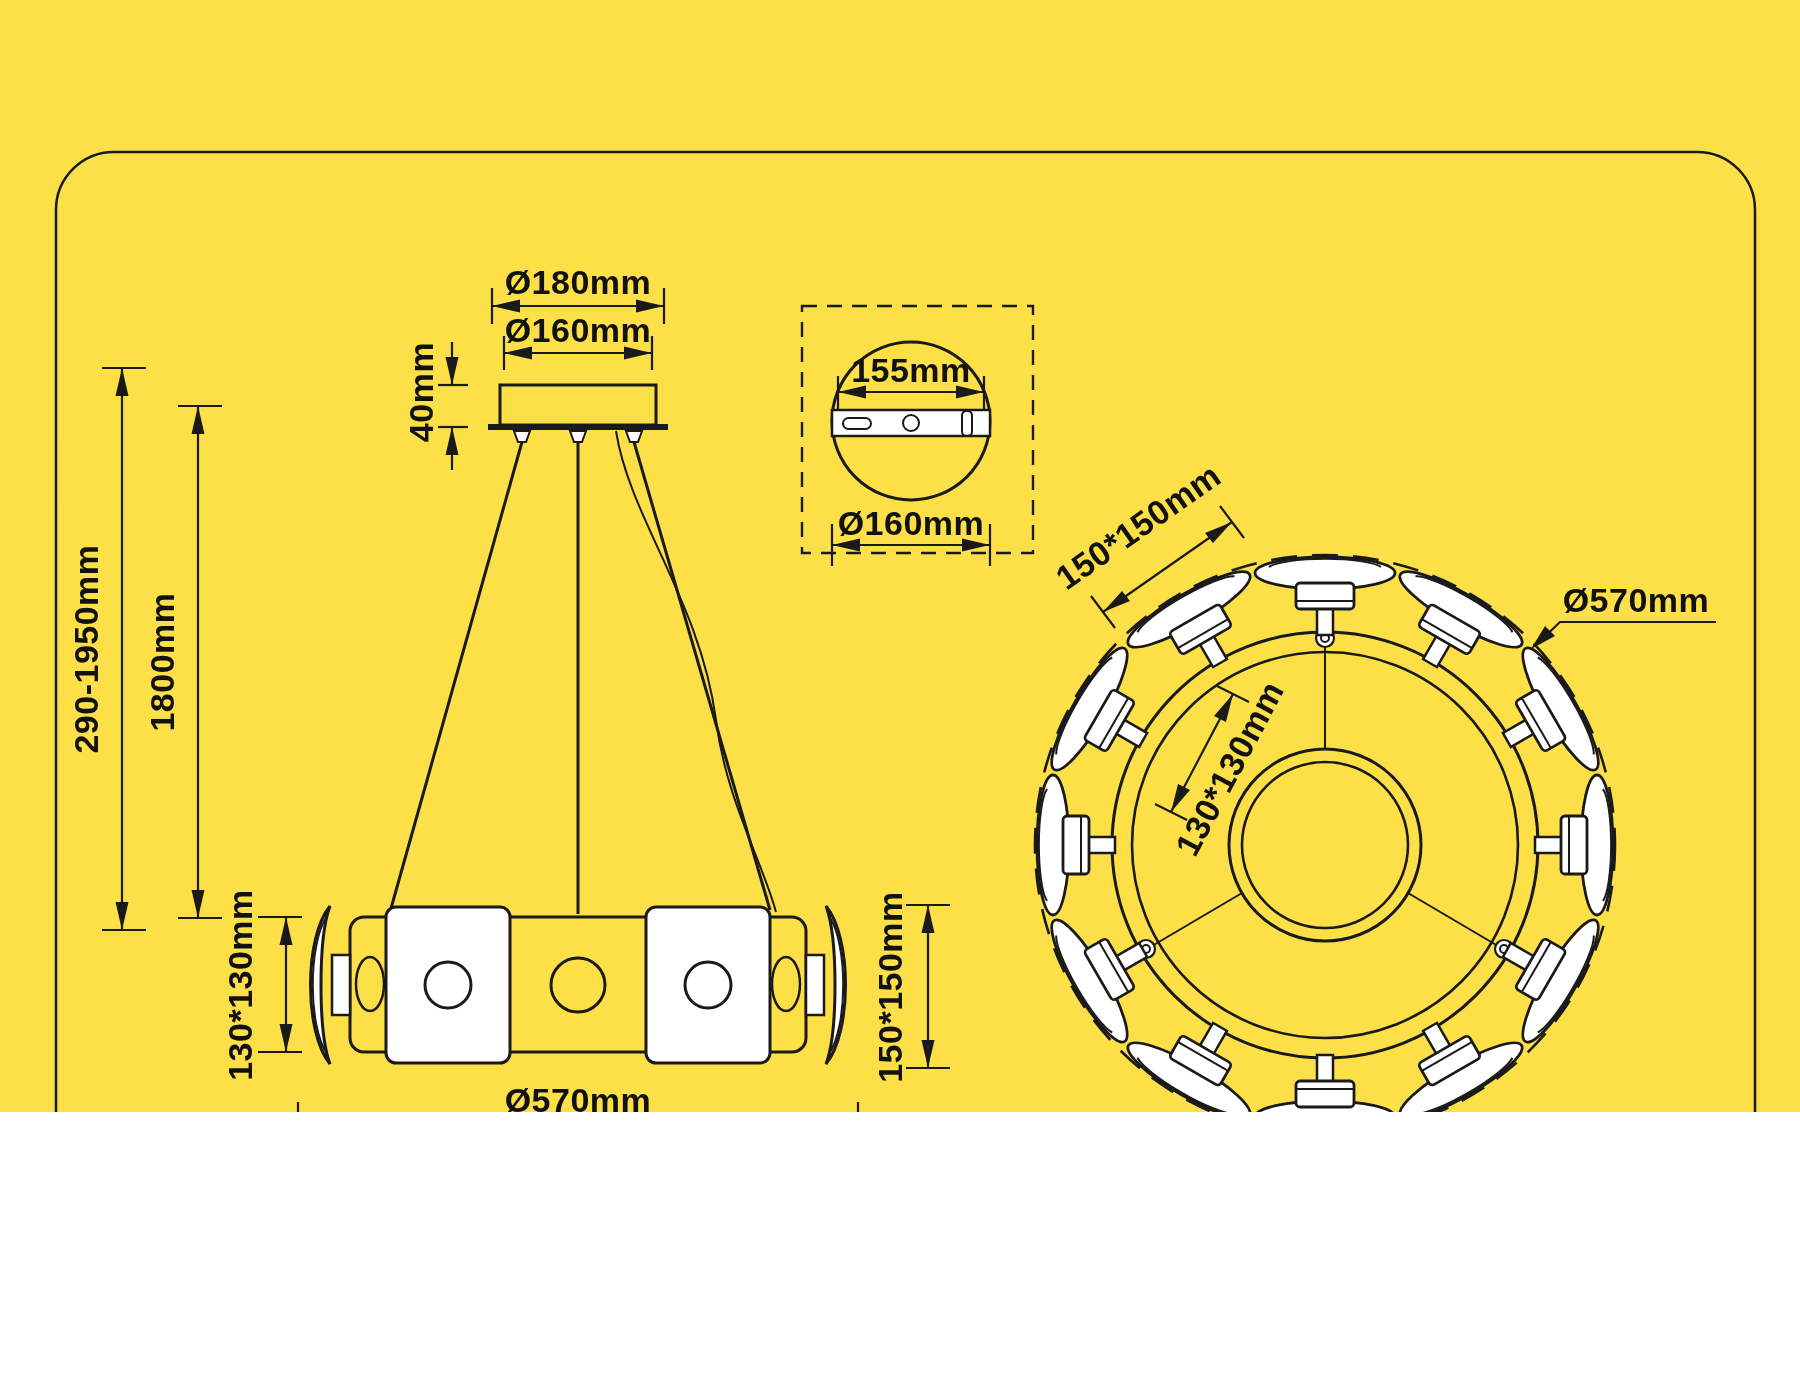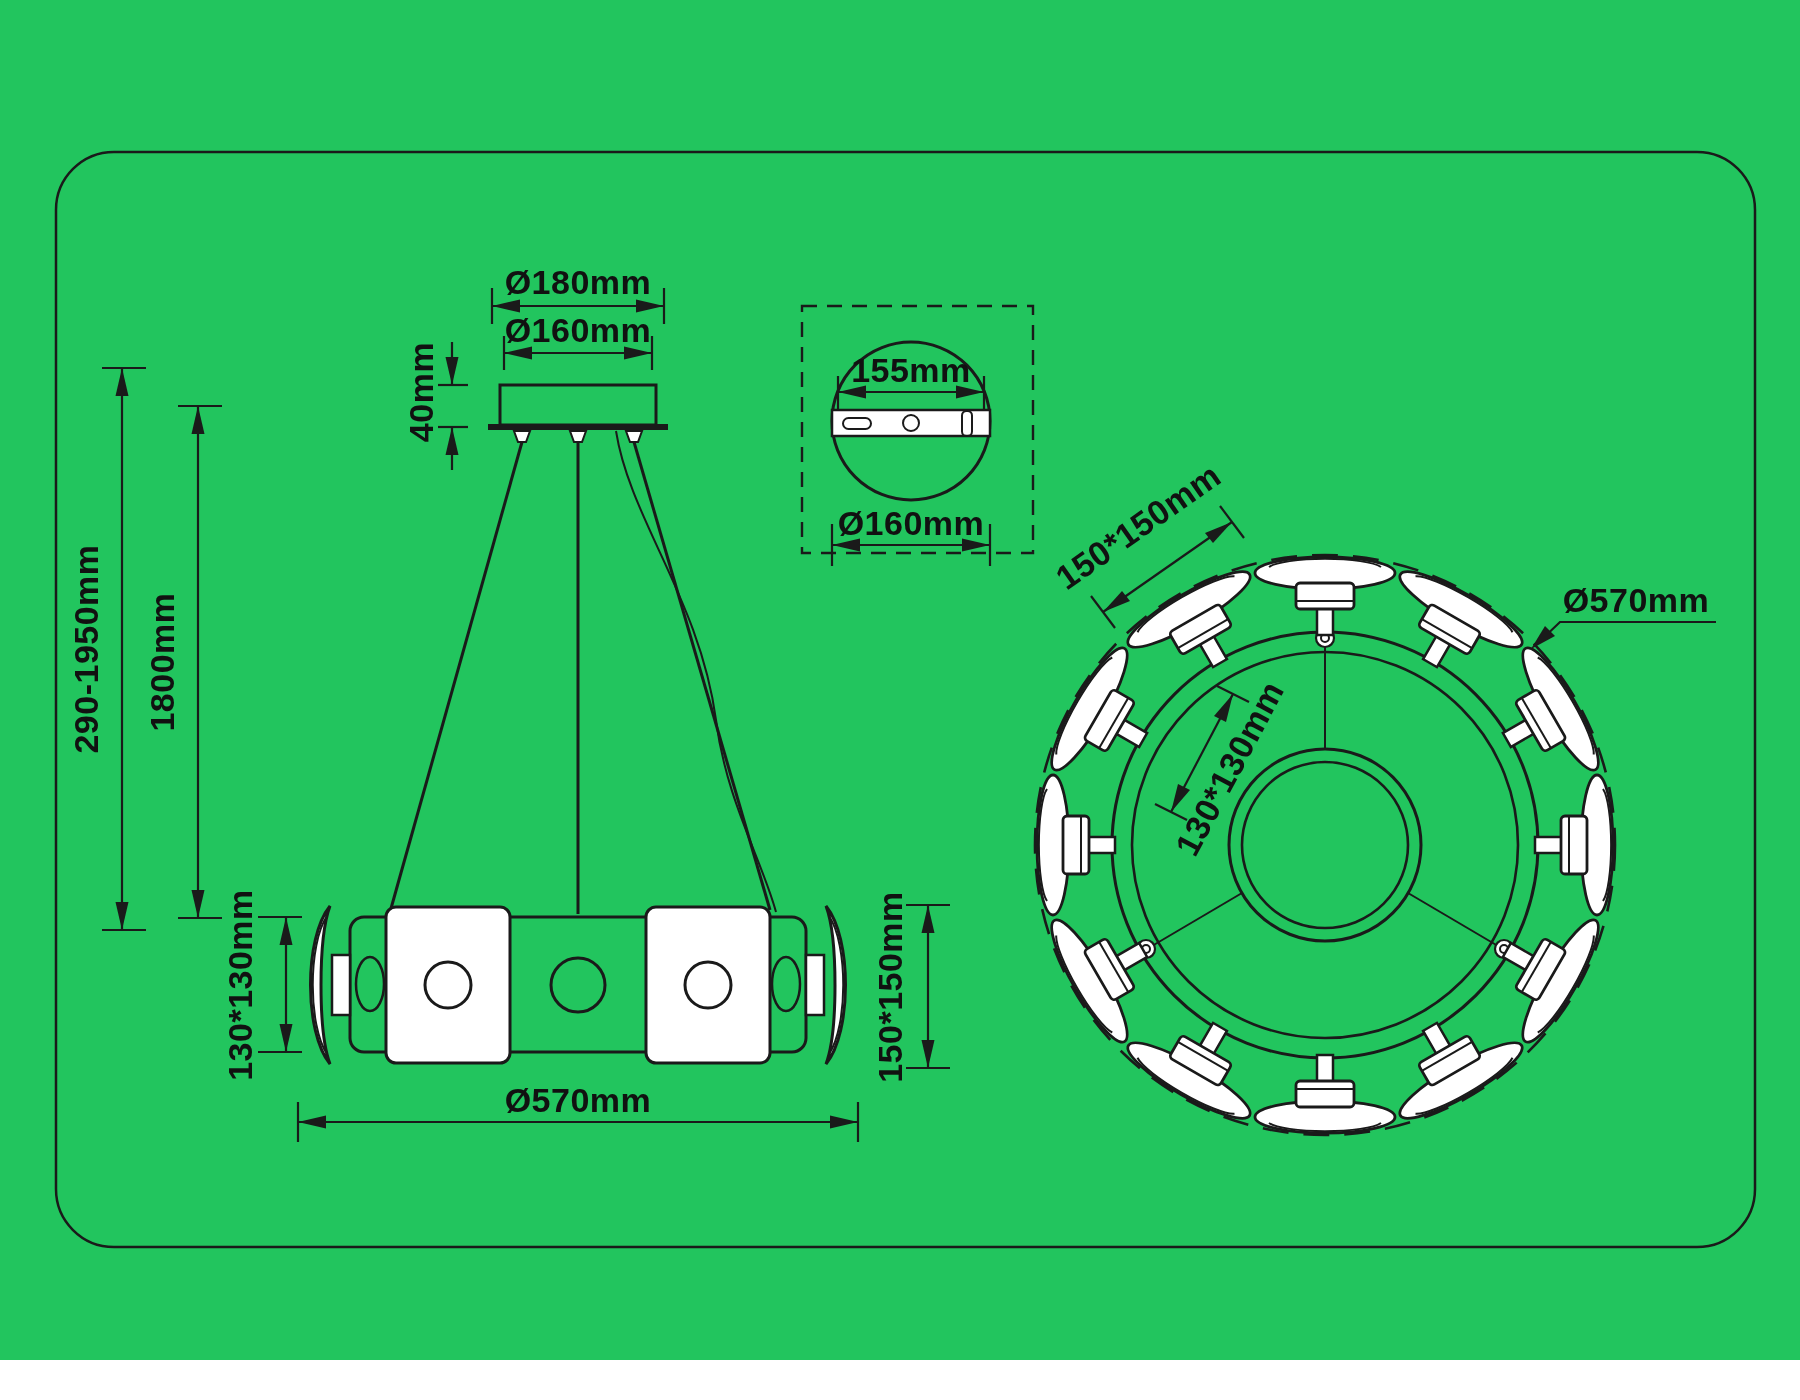--- a/index.html
+++ b/index.html
@@ -1,16 +1,16 @@
 <!DOCTYPE html>
 <html><head>
 <meta charset="utf-8">
 <style>
   html,body{margin:0;padding:0;background:#ffffff;}
-  .stage{position:relative;width:1800px;height:1360px;background:#22c55e;overflow:hidden;}
+  .stage{position:relative;width:1800px;height:1112px;background:#fde047;overflow:hidden;}
   svg{position:absolute;left:0;top:0;}
   .ln{stroke:#1a1a1a;fill:none;}
   .thick{stroke-width:3;}
   .med{stroke-width:2.5;}
   .thin{stroke-width:2;}
   .dim{stroke:#1a1a1a;stroke-width:2.2;fill:none;}
   .head{fill:#1a1a1a;stroke:none;}
   .wfill{fill:#ffffff;stroke:#1a1a1a;}
   text{font-family:"Liberation Sans","DejaVu Sans",sans-serif;font-weight:700;
        font-size:34px;fill:#111111;letter-spacing:0.5px;}

